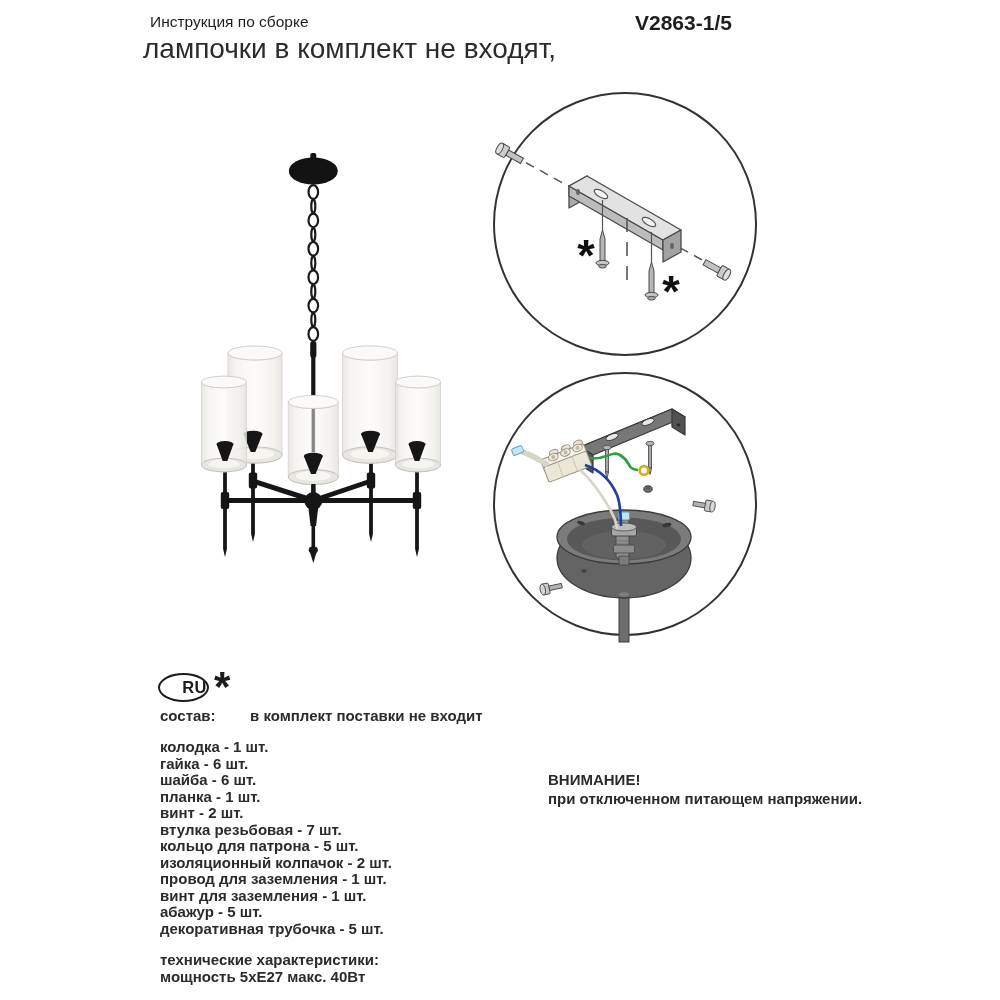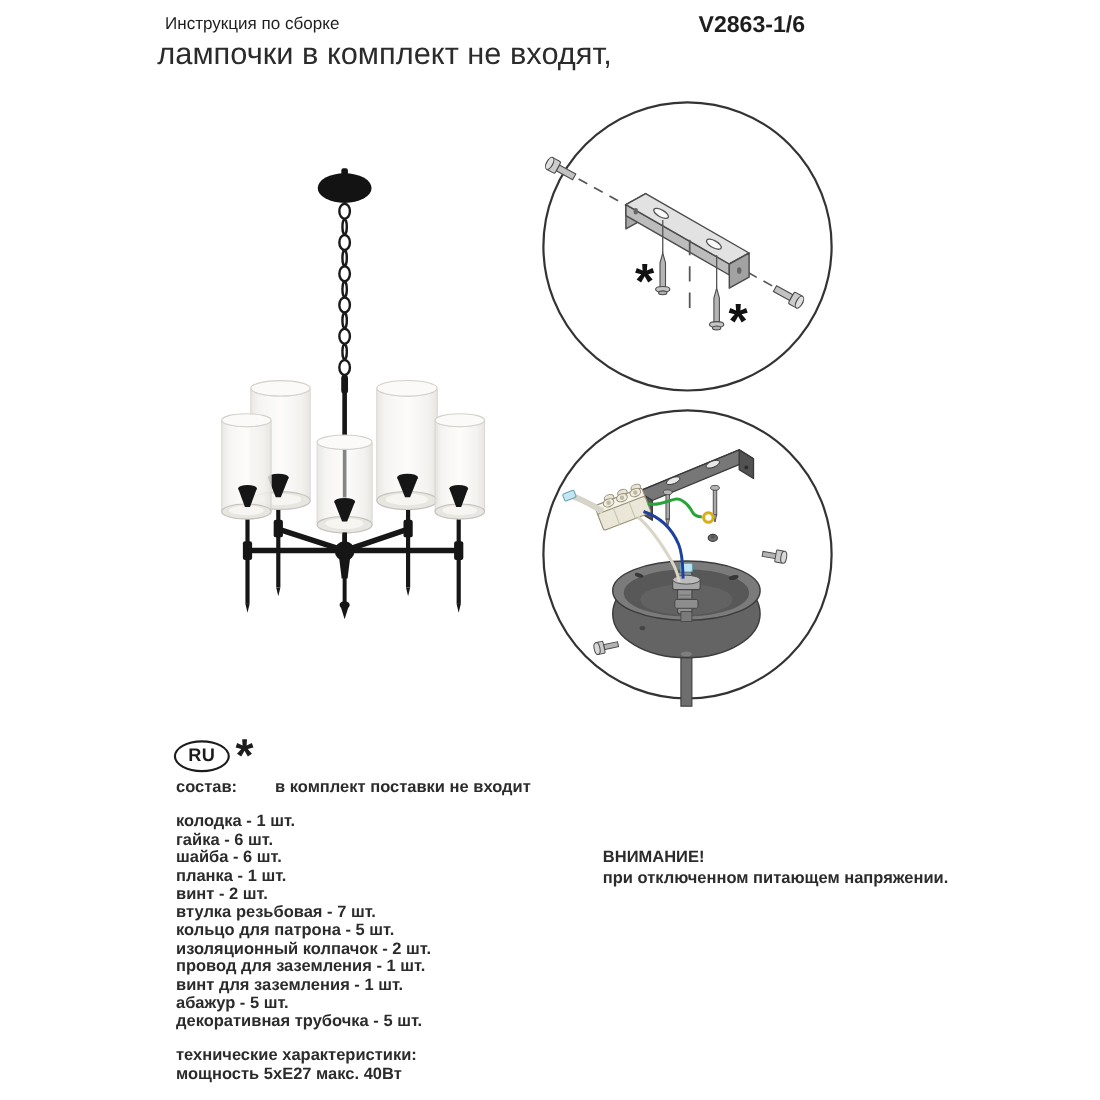--- a/index.html
+++ b/index.html
@@ -1,21 +1,21 @@
 <!DOCTYPE html>
 <html><head>
 <meta charset="utf-8">
 <style>
   html,body{margin:0;padding:0;}
   body{width:1000px;height:1000px;background:#fff;font-family:"Liberation Sans",sans-serif;color:#262626;position:relative;overflow:hidden;}
   .abs{position:absolute;white-space:nowrap;}
   #title{left:150px;top:13px;font-size:15.5px;font-weight:400;color:#1e1e1e;}
   #subtitle{left:143px;top:33px;font-size:28px;font-weight:400;color:#2b2b2b;}
   #model{left:635px;top:11px;font-size:21px;font-weight:700;color:#1e1e1e;}
-  #ru-badge{left:158px;top:673px;width:47px;height:25px;border:2.5px solid #1c1c1c;border-radius:50%;display:flex;align-items:center;justify-content:center;font-weight:700;font-size:16.5px;letter-spacing:.5px;color:#1c1c1c;}
+  #ru-badge{left:158px;top:673px;width:47px;height:25px;border:2.5px solid #1c1c1c;border-radius:50%;display:flex;align-items:center;justify-content:flex-end;font-weight:700;font-size:16.5px;letter-spacing:.5px;color:#1c1c1c;}
   #note-asterisk{left:214px;top:666px;font-size:42px;font-weight:700;line-height:1;color:#1c1c1c;}
   #note-text{left:250px;top:680px;font-size:15px;font-weight:700;color:#2b2b2b;margin-top:27px;}
   #parts-heading{left:160px;top:707px;font-size:15px;font-weight:700;color:#2b2b2b;text-align:right;}
   #parts-list{left:160px;top:739px;font-size:15px;font-weight:700;line-height:16.5px;color:#2b2b2b;}
   #specs{left:160px;top:952px;font-size:15px;font-weight:700;line-height:16.5px;color:#2b2b2b;}
   #warning{left:548px;top:771px;font-size:15px;font-weight:700;line-height:18.6px;color:#2b2b2b;}
   svg{position:absolute;left:0;top:0;}
   svg text.star{font-family:"Liberation Sans",sans-serif;font-weight:700;fill:#111;}
 </style>
 </head>
@@ -278,21 +278,21 @@
     <g transform="rotate(-12 555 587)" fill="#b3b3b3" stroke="#4a4a4a" stroke-width="0.9">
       <rect x="549" y="584.8" width="13" height="4.5"></rect>
       <rect x="542" y="581.5" width="7" height="11" rx="1" fill="#c9c9c9"></rect>
       <ellipse cx="542.5" cy="587" rx="2.6" ry="5.5" fill="#d8d8d8"></ellipse>
     </g>
   </g>
 </svg>
 
 <div id="title" class="abs">Инструкция по сборке</div>
 <div id="subtitle" class="abs">лампочки в комплект не входят,</div>
-<div id="model" class="abs">V2863-1/6</div>
+<div id="model" class="abs">V2863-1/5</div>
 
 <div id="ru-badge" class="abs">
   <span>RU</span>
 </div>
 <div id="note-asterisk" class="abs">*</div>
 <div id="note-text" class="abs">в комплект поставки не входит</div>
 
 <div id="parts-heading" class="abs">состав:</div>
 <div id="parts-list" class="abs">
   <div>колодка - 1 шт.</div>

